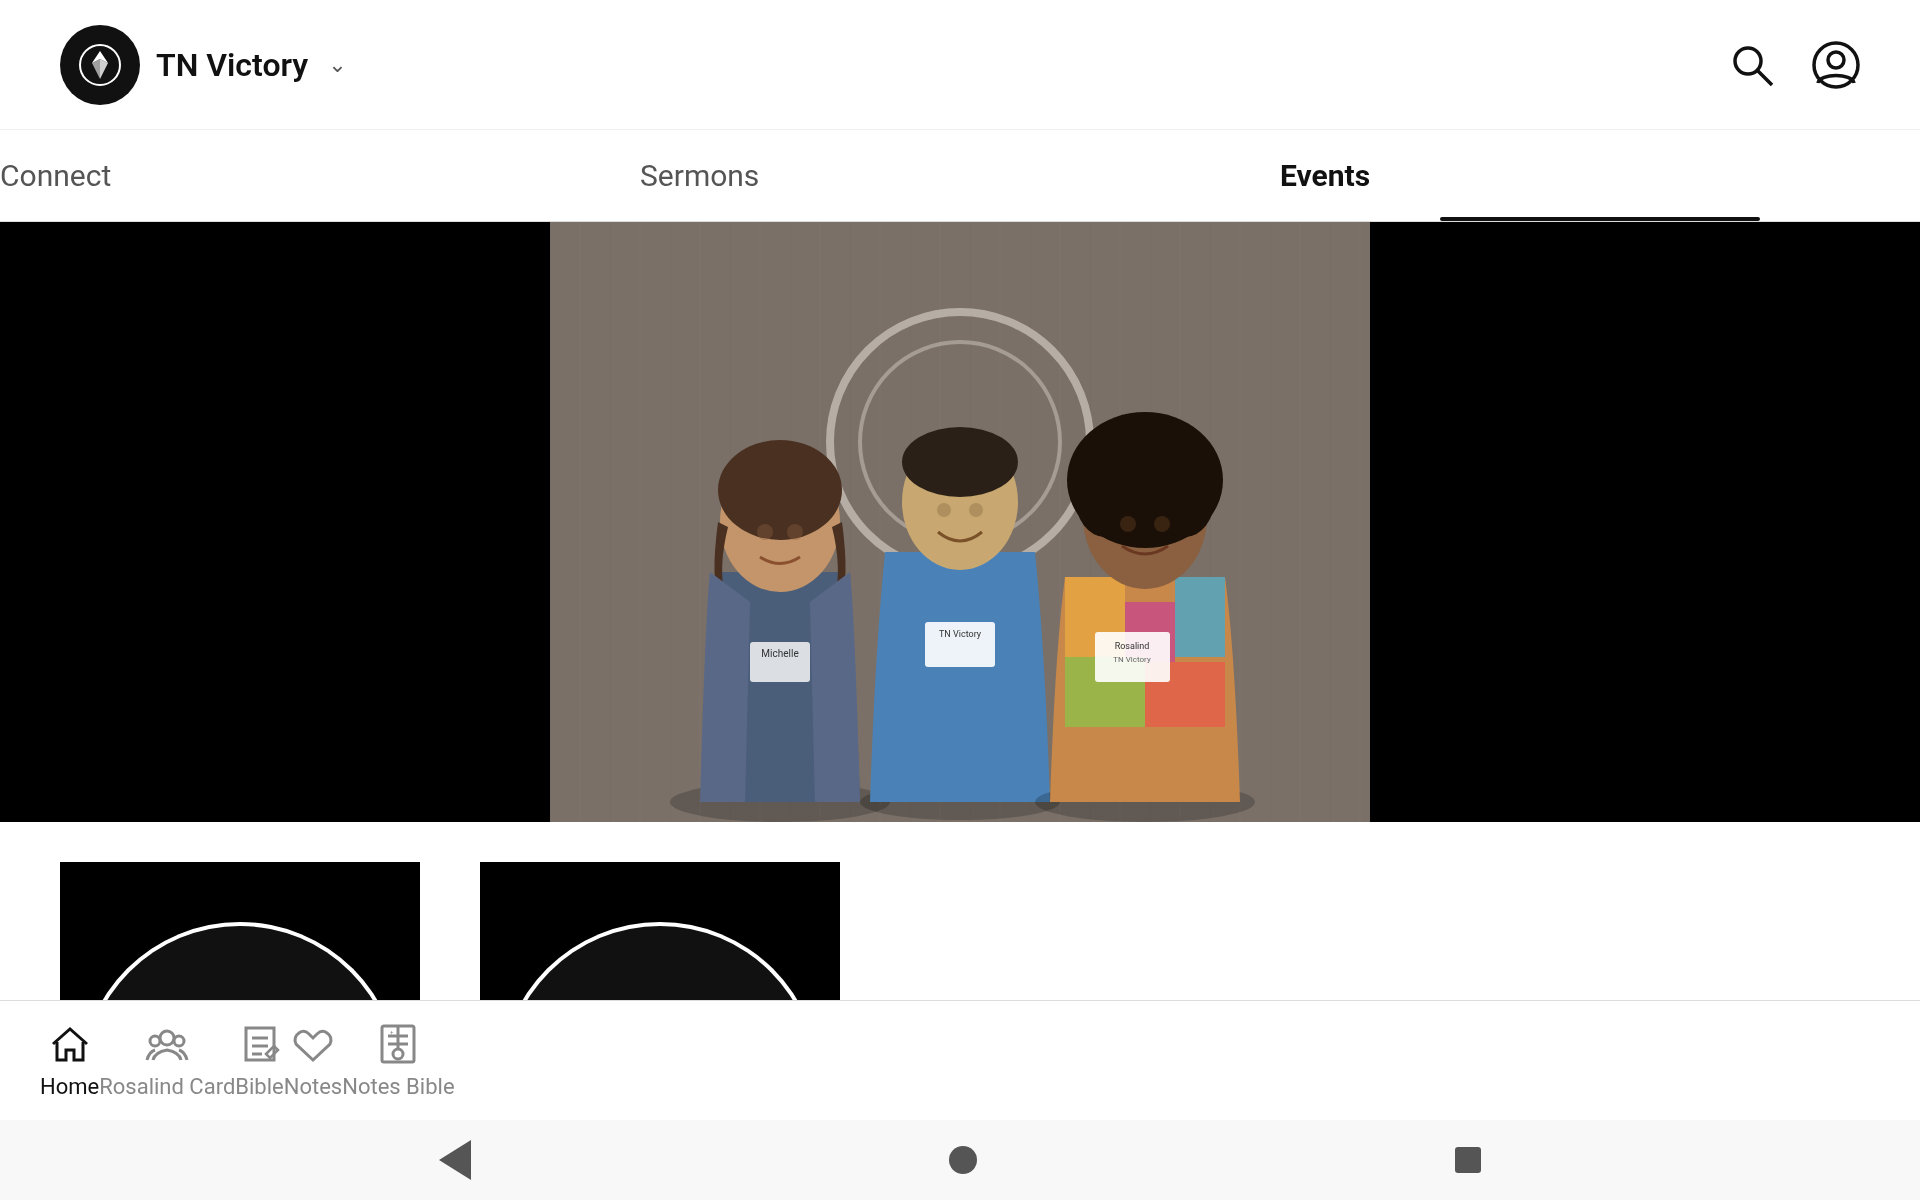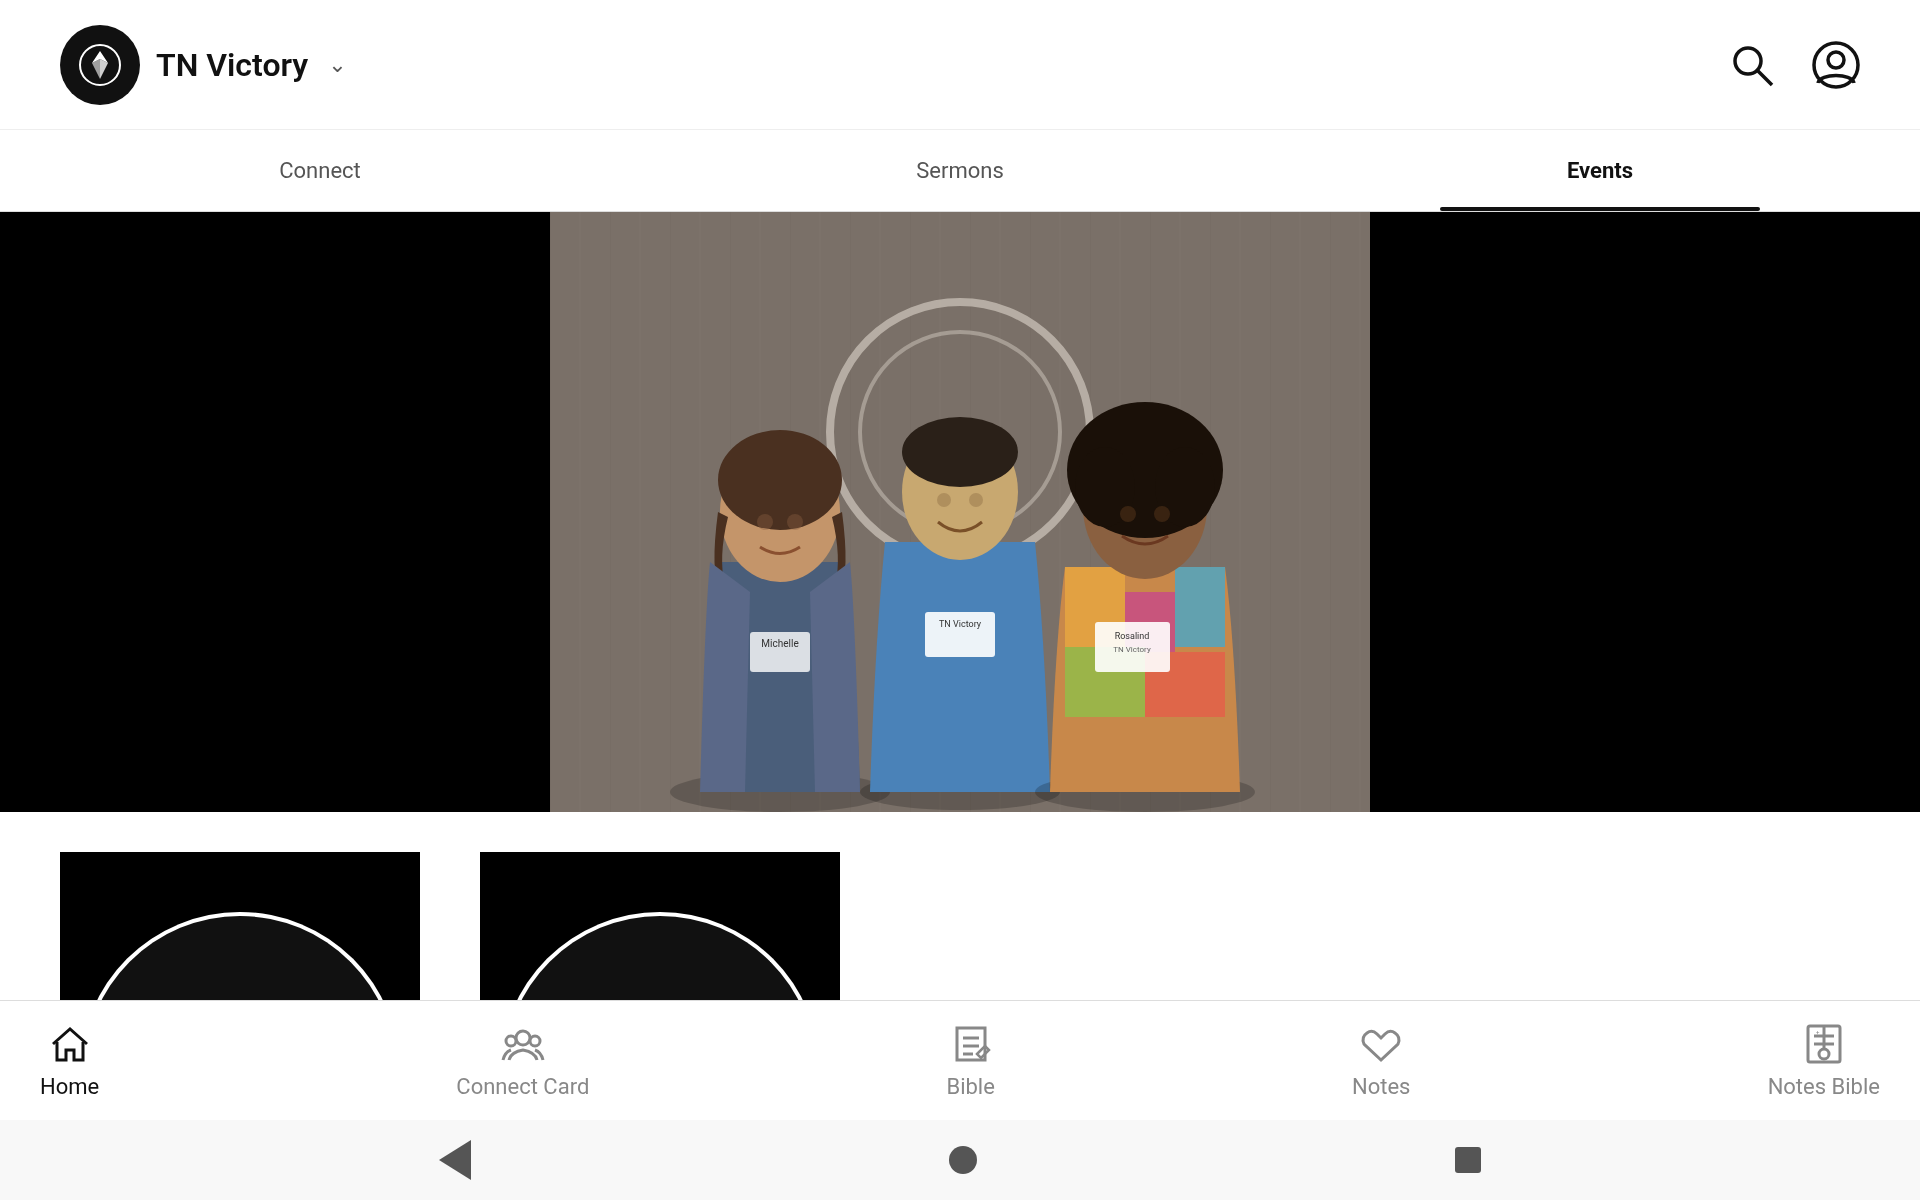--- a/index.html
+++ b/index.html
@@ -63,23 +63,22 @@
     }
 
     
     .nav {
       display: flex;
       border-bottom: 1px solid #ddd;
       background: #fff;
     }
     .nav-item {
       flex: 1;
-      text-align: center;
       padding: 28px 0;
-      font-size: 22px;
+      font-size: 30px;
       color: #555;
       cursor: pointer;
       position: relative;
     }
     .nav-item.active {
       font-weight: 700;
       color: #111;
     }
     .nav-item.active::after {
       content: '';
@@ -166,21 +165,21 @@
     .bottom-nav {
       position: absolute;
       bottom: 80px;
       left: 0;
       right: 0;
       height: 120px;
       background: #fff;
       border-top: 1px solid #ddd;
       display: flex;
       align-items: center;
-      justify-content: space-between;
+      justify-content: flex-start;
       padding: 0 40px;
     }
     .bottom-nav-item {
       display: flex;
       flex-direction: column;
       align-items: center;
       gap: 8px;
       cursor: pointer;
       color: #888;
     }
@@ -383,21 +382,21 @@
   </div>
   <div class="bottom-nav-item">
     <svg viewBox="0 0 44 44" fill="none" stroke="#888" stroke-width="3">
       <circle cx="22" cy="16" r="7"></circle>
       <circle cx="10" cy="19" r="5"></circle>
       <circle cx="34" cy="19" r="5"></circle>
       <path d="M2 38 Q4 30 10 28"></path>
       <path d="M42 38 Q40 30 34 28"></path>
       <path d="M8 38 Q10 30 22 28 Q34 30 36 38"></path>
     </svg>
-    <span class="bottom-nav-label">Connect Card</span>
+    <span class="bottom-nav-label">Rosalind Card</span>
   </div>
   <div class="bottom-nav-item">
     <svg viewBox="0 0 44 44" fill="none" stroke="#888" stroke-width="3">
       <path d="M8 6 L36 6 L36 38 L8 38 Z"></path>
       <line x1="14" y1="16" x2="30" y2="16"></line>
       <line x1="14" y1="24" x2="30" y2="24"></line>
       <line x1="14" y1="32" x2="24" y2="32"></line>
 
       <path d="M28 32 L36 24 L40 28 L32 36 Z" fill="none" stroke="#888" stroke-width="2.5"></path>
     </svg>

